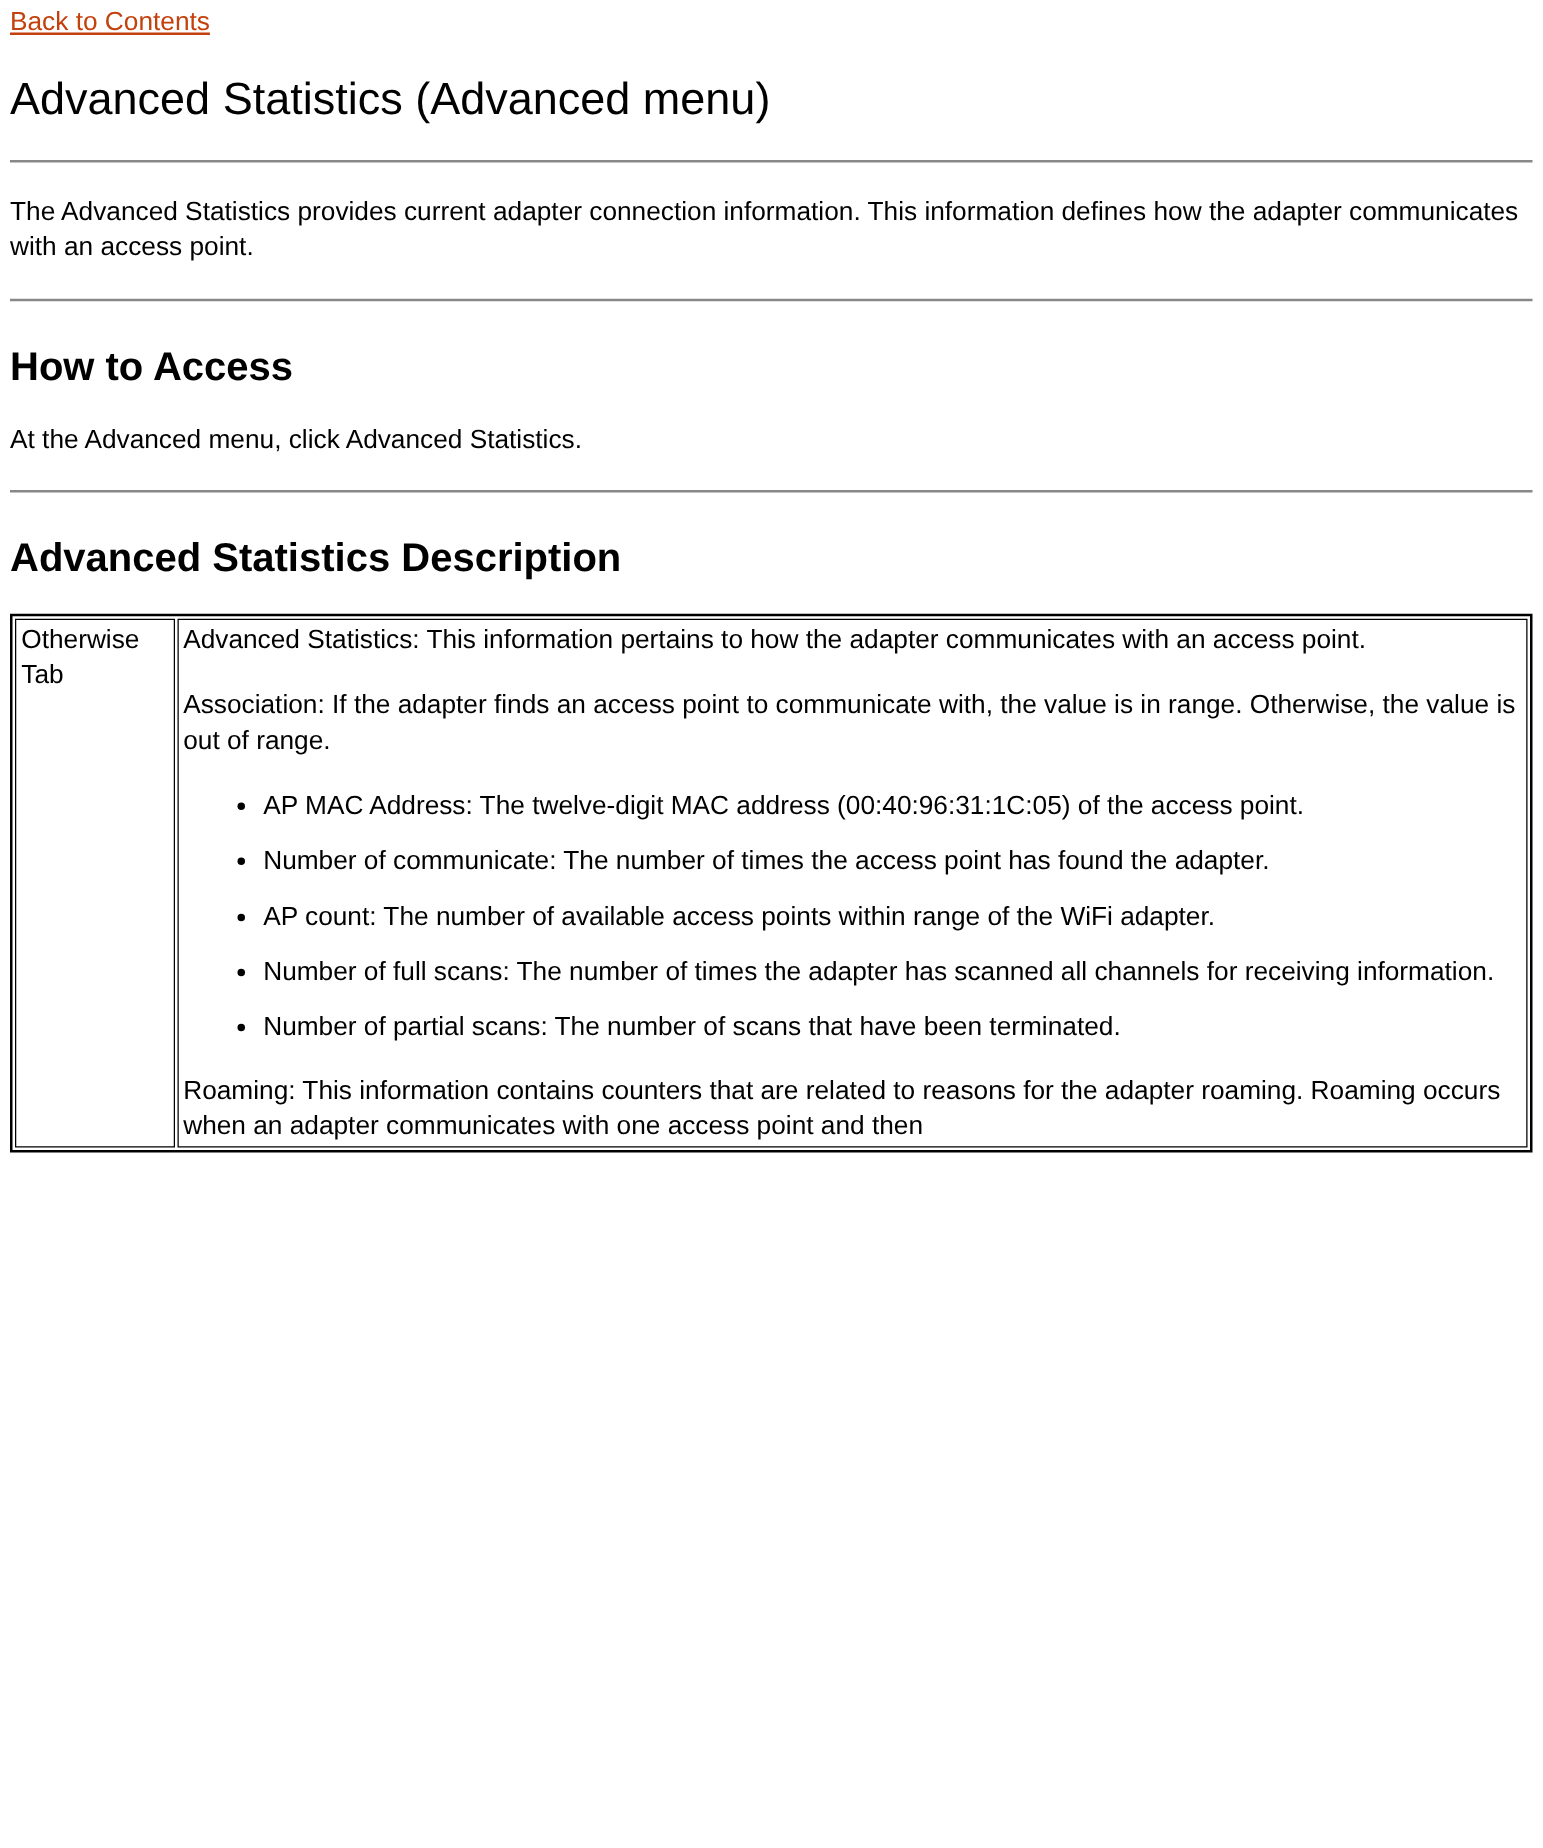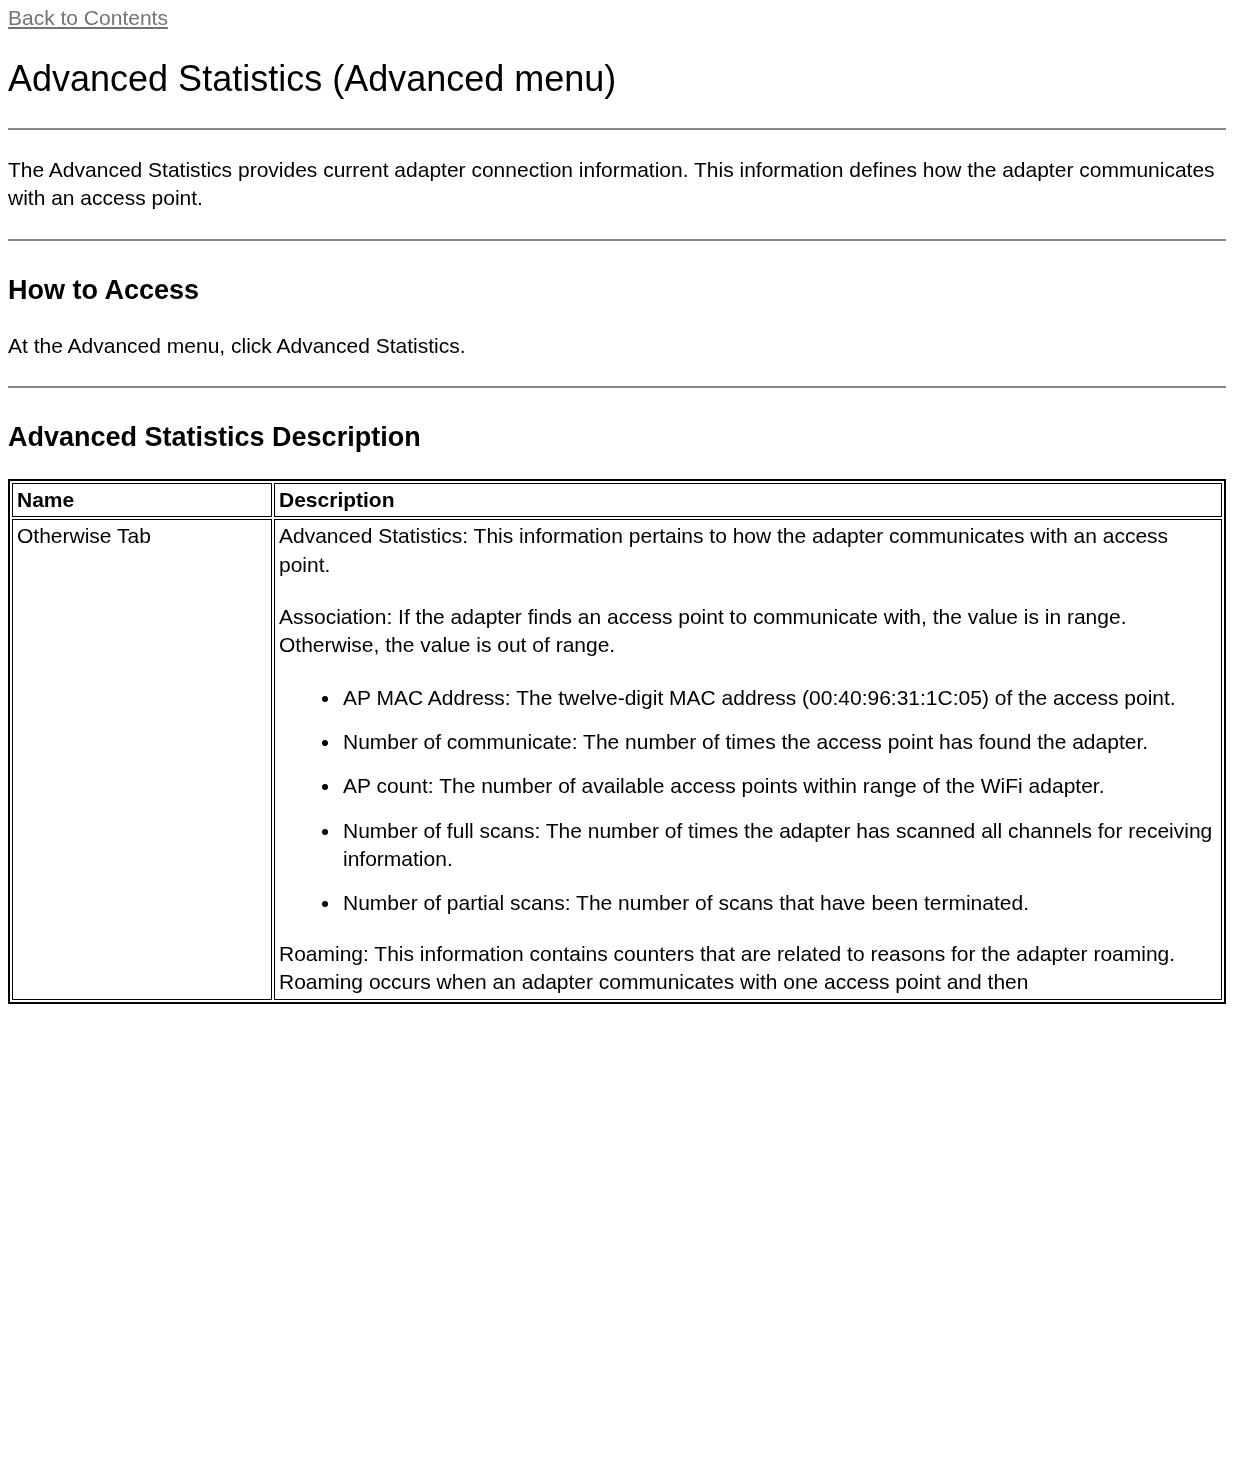--- a/index.html
+++ b/index.html
@@ -9,31 +9,31 @@
   body {
     font-family: Verdana, Geneva, sans-serif;
     font-size: 21px;
     color: #000;
     padding: 6px 8px 8px 8px;
     width: 1234px;
     box-sizing: border-box;
     background: #fff;
   }
   a.back-link {
-    color: #737373;
+    color: #c2410c;
     text-decoration: underline;
     font-size: 21px;
   }
   h1 {
     font-size: 36px;
     font-weight: normal;
     margin: 28px 0 28px 0;
   }
   h2 {
-    font-size: 27px;
+    font-size: 32px;
     font-weight: bold;
     margin: 34px 0 26px 0;
   }
   hr {
     border: none;
     border-top: 2px solid #888;
     margin: 26px 0;
   }
   p {
     margin: 20px 0;
@@ -94,24 +94,20 @@
 <p>
   <span>At the Advanced menu, click </span><span class="b">Advanced Statistics</span><span>.</span>
 </p>
 
 <hr>
 
 <h2>Advanced Statistics Description</h2>
 
 <table class="desc-table">
   <tbody>
-      <tr>
-    <th class="col-name">Name</th>
-    <th>Description</th>
-  </tr>
   <tr>
     <td class="b">Otherwise Tab</td>
     <td>
       <div class="para-block">
         <span class="b">Advanced Statistics</span><span>: This information pertains to how the adapter communicates with an access point.</span>
       </div>
       <div class="para-block">
         <span class="b">Association</span><span>: If the adapter finds an access point to communicate with, the value is in range. Otherwise, the value is out of range.</span>
       </div>
       <ul class="dot-list">

